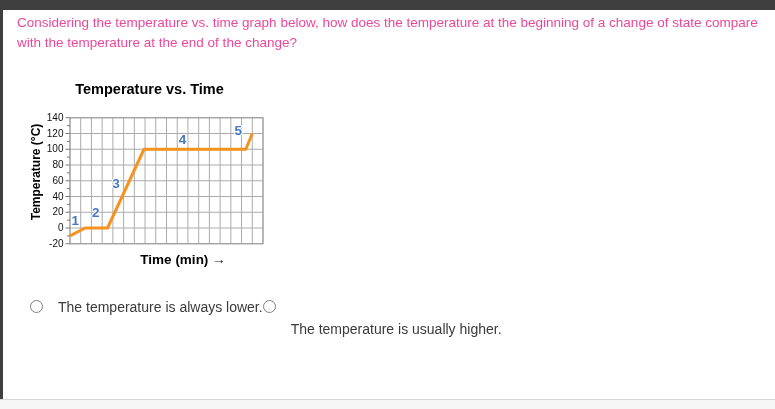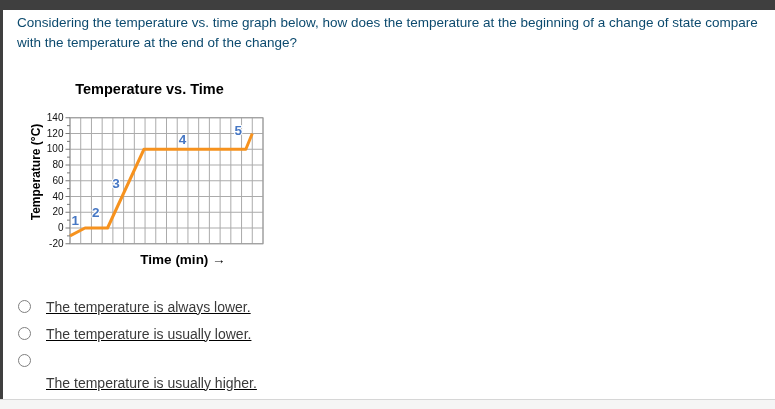--- a/index.html
+++ b/index.html
@@ -8,35 +8,35 @@
   .top-bar{position:absolute;left:0;top:0;width:775px;height:10px;}
   .left-border{position:absolute;left:0;top:10px;width:3px;height:389px;}
   .question{position:absolute;left:17px;top:13px;width:748px;font-size:13.5px;line-height:20px;}
   .chart{position:absolute;left:25px;top:75px;}
   .chart text{font-family:"Liberation Sans",sans-serif;}
   .chart-title{font-size:14.5px;font-weight:bold;fill:#000;}
   .yaxis-label{font-size:12px;font-weight:bold;fill:#000;}
   .xaxis-label{font-size:13.5px;font-weight:bold;fill:#000;}
   .tick-label{font-size:10px;fill:#111;}
   .seg-label{font-size:13.5px;font-weight:bold;paint-order:stroke;stroke:#ffffff;stroke-width:2px;stroke-linejoin:round;}
-  .options{position:absolute;left:18px;top:293px;display:flex;flex-direction:column;text-decoration:underline;}
+  .options{position:absolute;left:30px;top:293px;display:flex;flex-direction:row;}
   .option-row{display:flex;align-items:center;height:27px;cursor:pointer;}
   .radio{width:13px;height:13px;border:1.5px solid #7F7F7F;border-radius:50%;background:#fff;box-sizing:border-box;margin-right:15px;flex:none;}
   .option-label{font-size:14px;}
   .divider{position:absolute;left:0;top:399px;width:775px;height:1px;}
   .footer{position:absolute;left:0;top:400px;width:775px;height:9px;}
 </style>
 </head>
 <body>
 
 <div class="page">
   <div class="top-bar" style="background: rgb(63, 63, 63);"></div>
   <div class="left-border" style="background: rgb(63, 63, 63);"></div>
 
-  <div class="question" style="color: #0c4a6e;">Considering the temperature vs. time graph below, how does the temperature at the beginning of a change of state compare with the temperature at the end of the change?</div>
+  <div class="question" style="color: #ec4899;">Considering the temperature vs. time graph below, how does the temperature at the beginning of a change of state compare with the temperature at the end of the change?</div>
 
   <svg id="chart-svg" class="chart" width="250" height="205" viewBox="0 0 250 205">
     <text class="chart-title" x="124.5" y="18.5" text-anchor="middle">Temperature vs. Time</text>
     <text class="yaxis-label" x="15" y="97" text-anchor="middle" transform="rotate(-90 15 97)">Temperature (°C)</text>
     <text class="xaxis-label" x="158" y="188.5" text-anchor="middle">Time (min) →</text>
   <line x1="45" y1="42.75" x2="45" y2="168.75" stroke="#ABABAB" stroke-width="1"></line>
       <line x1="55.72222222222222" y1="42.75" x2="55.72222222222222" y2="168.75" stroke="#ABABAB" stroke-width="1"></line>
       <line x1="66.44444444444444" y1="42.75" x2="66.44444444444444" y2="168.75" stroke="#ABABAB" stroke-width="1"></line>
       <line x1="77.16666666666666" y1="42.75" x2="77.16666666666666" y2="168.75" stroke="#ABABAB" stroke-width="1"></line>
       <line x1="87.88888888888889" y1="42.75" x2="87.88888888888889" y2="168.75" stroke="#ABABAB" stroke-width="1"></line>
@@ -98,23 +98,19 @@
       <text x="213.33888888888887" y="59.85" text-anchor="middle" class="seg-label" fill="#4677C4">5</text>
     </svg>
 
   <div class="options">
     <div class="option-row">
       <span class="radio"></span>
       <span class="option-label" style="color: rgb(58, 58, 58);">The temperature is always lower.</span>
     </div>
     <div class="option-row">
       <span class="radio"></span>
-      <span class="option-label" style="color: rgb(58, 58, 58);">The temperature is usually lower.</span>
-    </div>
-    <div class="option-row">
-      <span class="radio"></span>
       <span class="option-label" style="color: rgb(58, 58, 58); margin-top: 44px;">The temperature is usually higher.</span>
     </div>
   </div>
 
   <div class="divider" style="background: rgb(214, 214, 214);"></div>
   <div class="footer" style="background: rgb(245, 245, 245);"></div>
 </div>
 
 </body></html>

